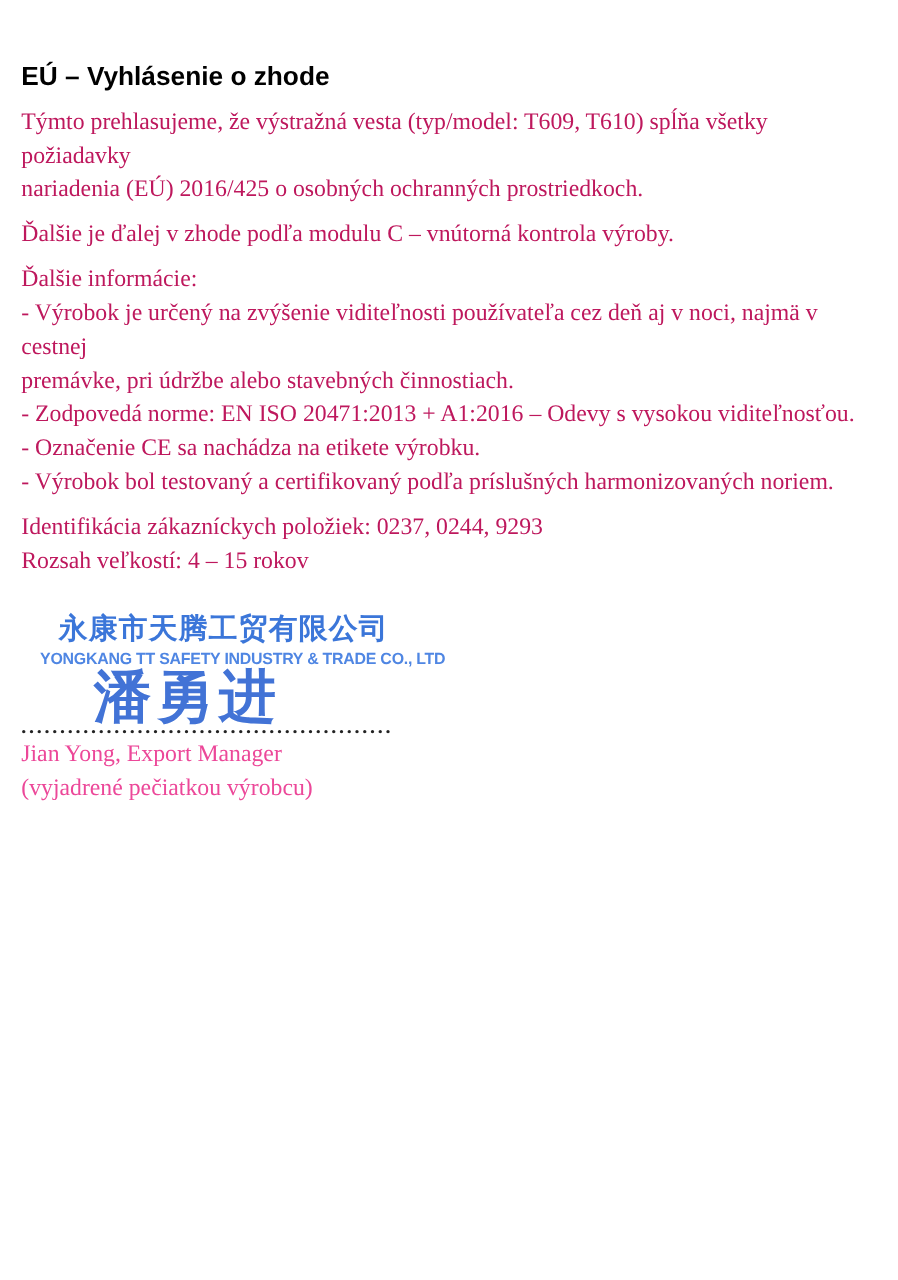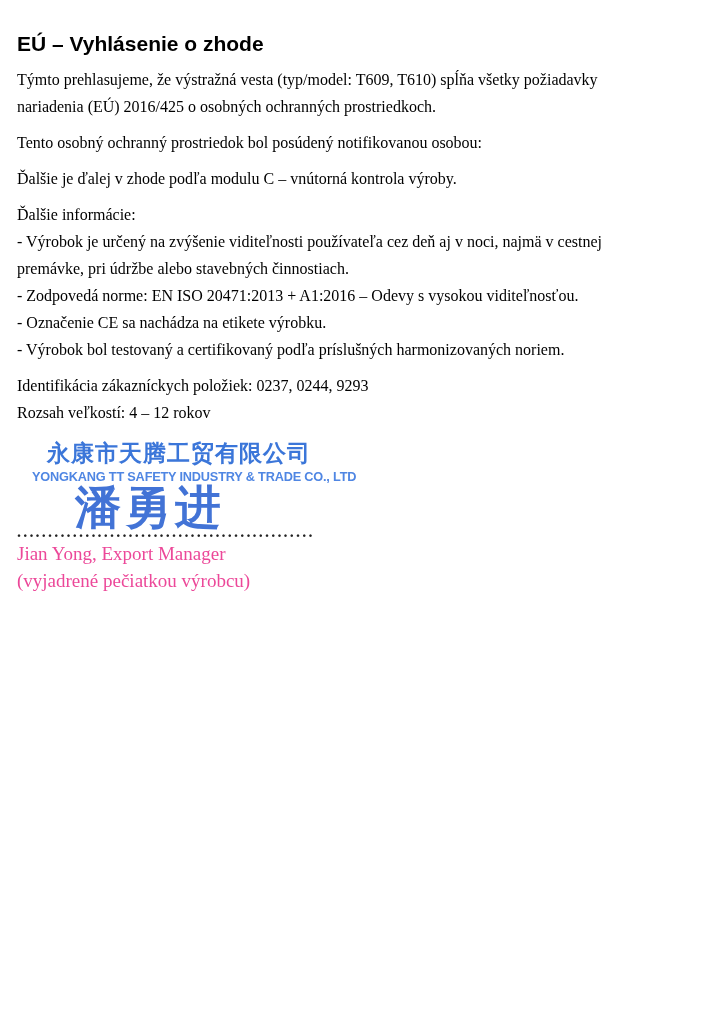--- a/index.html
+++ b/index.html
@@ -7,42 +7,42 @@
   body {
     width: 718px;
     height: 1024px;
     font-family: "Liberation Serif", "DejaVu Serif", serif;
     color: #1f1f1f;
     overflow: hidden;
   }
   .page {
     width: 718px;
     height: 1024px;
-    padding: 32px 18px 0 17px;
+    padding: 50px 18px 0 17px;
     background: #ffffff;
     position: relative;
   }
   .doc-title {
     font-family: "Liberation Sans", "DejaVu Sans", sans-serif;
     font-weight: bold;
     font-size: 21px;
     line-height: 24px;
     color: #000000;
     margin-bottom: 10px;
   }
   .para {
     white-space: pre-line;
-    font-size: 16px;
+    font-size: 19px;
     line-height: 27px;
     margin-bottom: 9px;
-    color: #000000;
+    color: #be185d;
   }
   .stamp-block {
     position: relative;
-    margin-top: 14px;
+    margin-top: 28px;
     height: 100px;
   }
   .stamp-cn {
     font-family: "DejaVu Sans", sans-serif;
     font-size: 23px;
     line-height: 26px;
     font-weight: bold;
     letter-spacing: 1px;
     color: #3b76d9;
     margin-left: 30px;
@@ -91,36 +91,35 @@
 </head>
 <body>
 
 <div class="page">
 
   <h1 class="doc-title">EÚ – Vyhlásenie o zhode</h1>
 
   <p class="para">Týmto prehlasujeme, že výstražná vesta (typ/model: T609, T610) spĺňa všetky požiadavky
 nariadenia (EÚ) 2016/425 o osobných ochranných prostriedkoch.</p>
 
-  <p class="para">Tento osobný ochranný prostriedok bol posúdený notifikovanou osobou:</p>
 
 
 
   <p class="para">Ďalšie je ďalej v zhode podľa modulu C – vnútorná kontrola výroby.</p>
 
   <p class="para">Ďalšie informácie:
 - Výrobok je určený na zvýšenie viditeľnosti používateľa cez deň aj v noci, najmä v cestnej
 premávke, pri údržbe alebo stavebných činnostiach.
 - Zodpovedá norme: EN ISO 20471:2013 + A1:2016 – Odevy s vysokou viditeľnosťou.
 - Označenie CE sa nachádza na etikete výrobku.
 - Výrobok bol testovaný a certifikovaný podľa príslušných harmonizovaných noriem.</p>
 
 
   <p class="para">Identifikácia zákazníckych položiek: 0237, 0244, 9293
-Rozsah veľkostí: 4 – 12 rokov</p>
+Rozsah veľkostí: 4 – 15 rokov</p>
 
 
   <div class="stamp-block">
     <div class="stamp-cn">永康市天腾工贸有限公司</div>
     <div class="stamp-en">YONGKANG TT SAFETY INDUSTRY &amp; TRADE CO., LTD</div>
     <div class="stamp-signature">潘勇进</div>
     <div class="dotted-line">................................................</div>
   </div>
 
   <div class="signer-line">Jian Yong, Export Manager</div>

